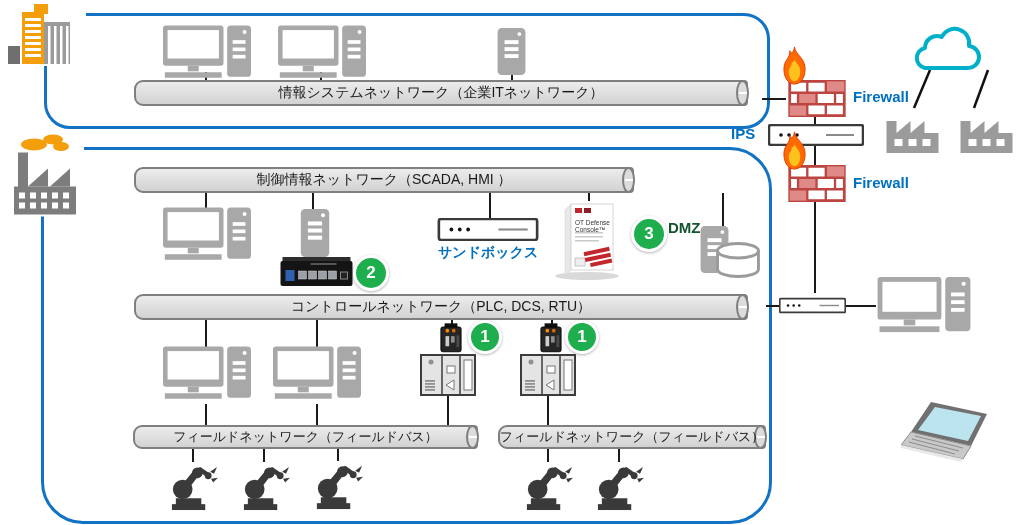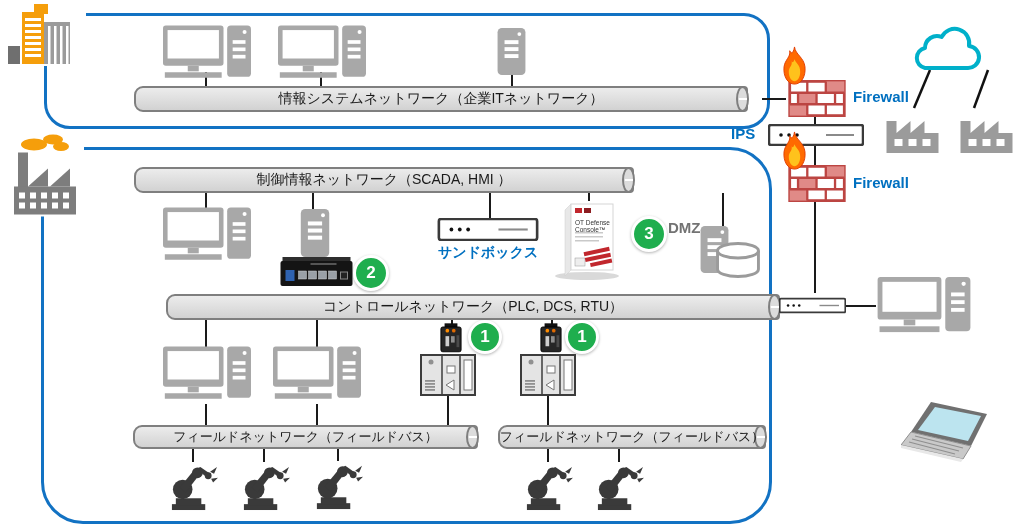--- a/index.html
+++ b/index.html
@@ -19,21 +19,21 @@
   .bus-label{position:absolute;left:0;right:0;top:0;bottom:0;display:flex;align-items:center;
        justify-content:center;font-size:14px;color:#1a1a1a;white-space:nowrap;z-index:1;}
   
   .conn{position:absolute;background:#1a1a1a;}
   .v{width:2px;} .h{height:2px;}
   
   .badge{position:absolute;width:28px;height:28px;border-radius:50%;background:#1fae4e;
        border:3px solid #fff;box-sizing:content-box;color:#fff;font-weight:bold;font-size:17px;
        display:flex;align-items:center;justify-content:center;box-shadow:0 1px 3px rgba(0,0,0,.3);}
   .lbl{position:absolute;font-weight:bold;font-size:15px;white-space:nowrap;}
-  .blue{color:#0070c0;} .green{color:#737373;}
+  .blue{color:#0070c0;} .green{color:#14532d;}
   .boxtext{position:absolute;font-size:6.5px;color:#333;line-height:1.1;}
 </style>
 </head>
 <body>
 
 <div id="canvas">
 
   <svg width="0" height="0" style="position:absolute">
     <defs>
       <symbol id="sym-desktop" viewBox="0 0 96 60">
@@ -261,27 +261,27 @@
   <div class="conn v" style="left:814px;top:146px;height:20px;"></div>
   <div class="conn v" style="left:814px;top:202px;height:91px;"></div>
   <div class="conn h" style="left:762px;top:98px;width:24px;"></div>
   <div class="conn h" style="left:766px;top:305px;width:13px;"></div>
   <div class="conn h" style="left:846px;top:305px;width:30px;"></div>
   <svg class="abs" style="left:900px;top:60px;width:118px;height:60px;" viewBox="0 0 118 60">
     <line x1="30" y1="10" x2="14" y2="48" stroke="#111" stroke-width="2.5"></line>
     <line x1="88" y1="10" x2="74" y2="48" stroke="#111" stroke-width="2.5"></line>
   </svg>
 
-  <div class="bus" style="left:134px;top:86px;width:614px;">
+  <div class="bus" style="left:134px;top:80px;width:614px;">
     <div class="bus-label">情報システムネットワーク（企業ITネットワーク）</div>
   </div>
   <div class="bus" style="left:134px;top:167px;width:500px;">
     <div class="bus-label">制御情報ネットワーク（SCADA, HMI ）</div>
   </div>
-  <div class="bus" style="left:134px;top:294px;width:614px;margin-left:32px;">
+  <div class="bus" style="left:134px;top:294px;width:614px;">
     <div class="bus-label">コントロールネットワーク（PLC, DCS, RTU）</div>
   </div>
   <div class="bus" style="left:133px;top:425px;width:345px;height:24px;">
     <div class="bus-label" style="font-size:13px;">フィールドネットワーク（フィールドバス）</div>
   </div>
   <div class="bus" style="left:498px;top:425px;width:268px;height:24px;">
     <div class="bus-label" style="font-size:13px;">フィールドネットワーク（フィールドバス）</div>
   </div>
 
   <div class="icon" style="left:163px;top:25px;width:88px;height:56px;">

